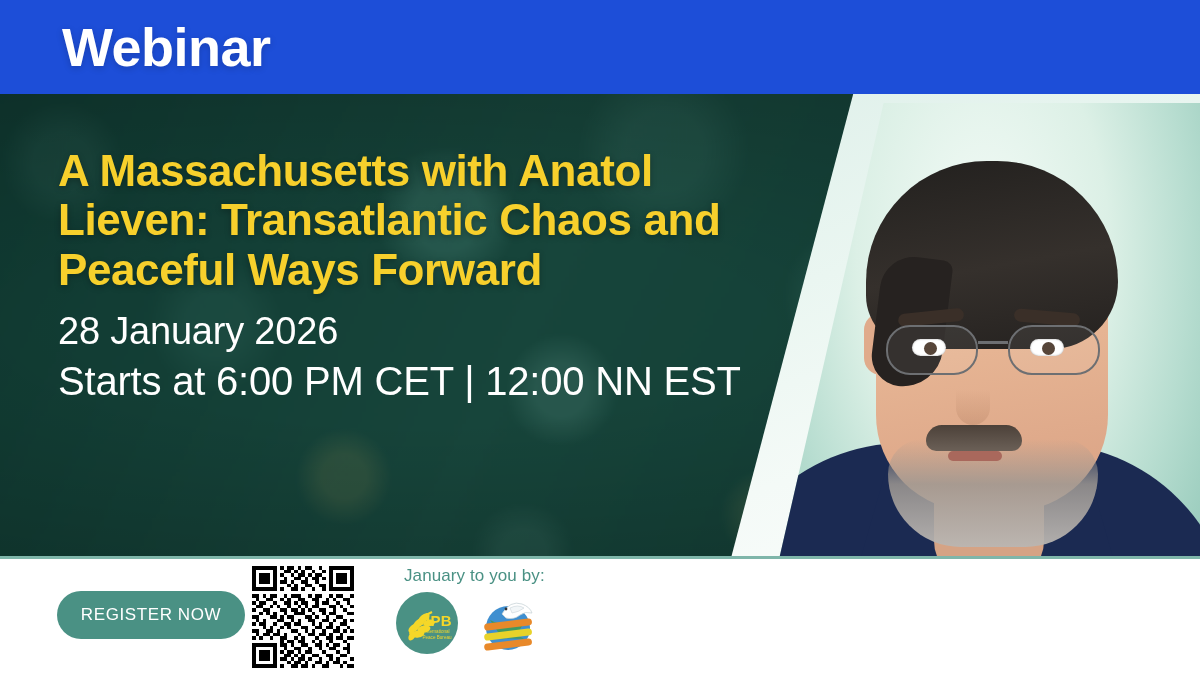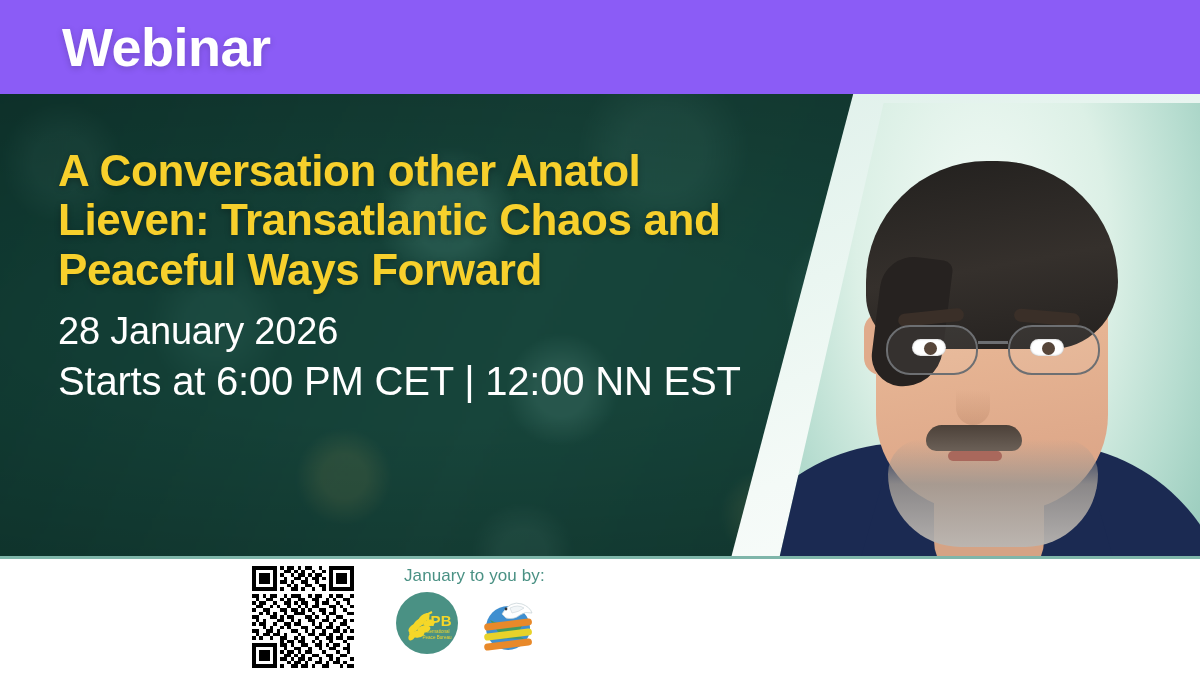--- a/index.html
+++ b/index.html
@@ -14,21 +14,21 @@
     position:relative;
     width:1200px; height:675px;
     overflow:hidden;
     background:#ffffff;
   }
 
   
   .header-band {
     position:absolute; left:0; top:0;
     width:1200px; height:94px;
-    background:#8b5cf6;
+    background:#1d4ed8;
     z-index:6;
   }
   .header-band .webinar-word {
     position:absolute;
     left:62px; top:50%;
     transform:translateY(-50%);
     color:#ffffff;
     font-size:54px;
     font-weight:bold;
     letter-spacing:-0.5px;
@@ -390,29 +390,30 @@
       <div class="bridge"></div>
       <div class="lensR"></div>
     </div>
   </div>
 
   <div class="header-band">
     <div class="webinar-word">Webinar</div>
   </div>
 
   <div class="content">
-    <div class="title">A Conversation other Anatol Lieven: Transatlantic Chaos and Peaceful Ways Forward</div>
+    <div class="title">A Massachusetts with Anatol Lieven: Transatlantic Chaos and Peaceful Ways Forward</div>
     <div class="date">28 January 2026</div>
     <div class="time">Starts at 6:00 PM CET | 12:00 NN EST</div>
   </div>
 
   <div class="footer-rule"></div>
   <div class="footer">
     <div class="footer-inner">
 
+      <button class="register-btn">REGISTER NOW</button>
 
       <div class="brought">January to you by:</div>
 
       <div class="logos">
 
         <div class="logo-ipb">
           <svg width="62" height="62" viewBox="0 0 62 62">
             <g fill="#f5d728">
               <path d="M14 42 C18 32 26 24 36 20" stroke="#f5d728" stroke-width="2.4" fill="none"></path>
               <ellipse cx="18" cy="36" rx="6.5" ry="3.6" transform="rotate(-38 18 36)"></ellipse>

